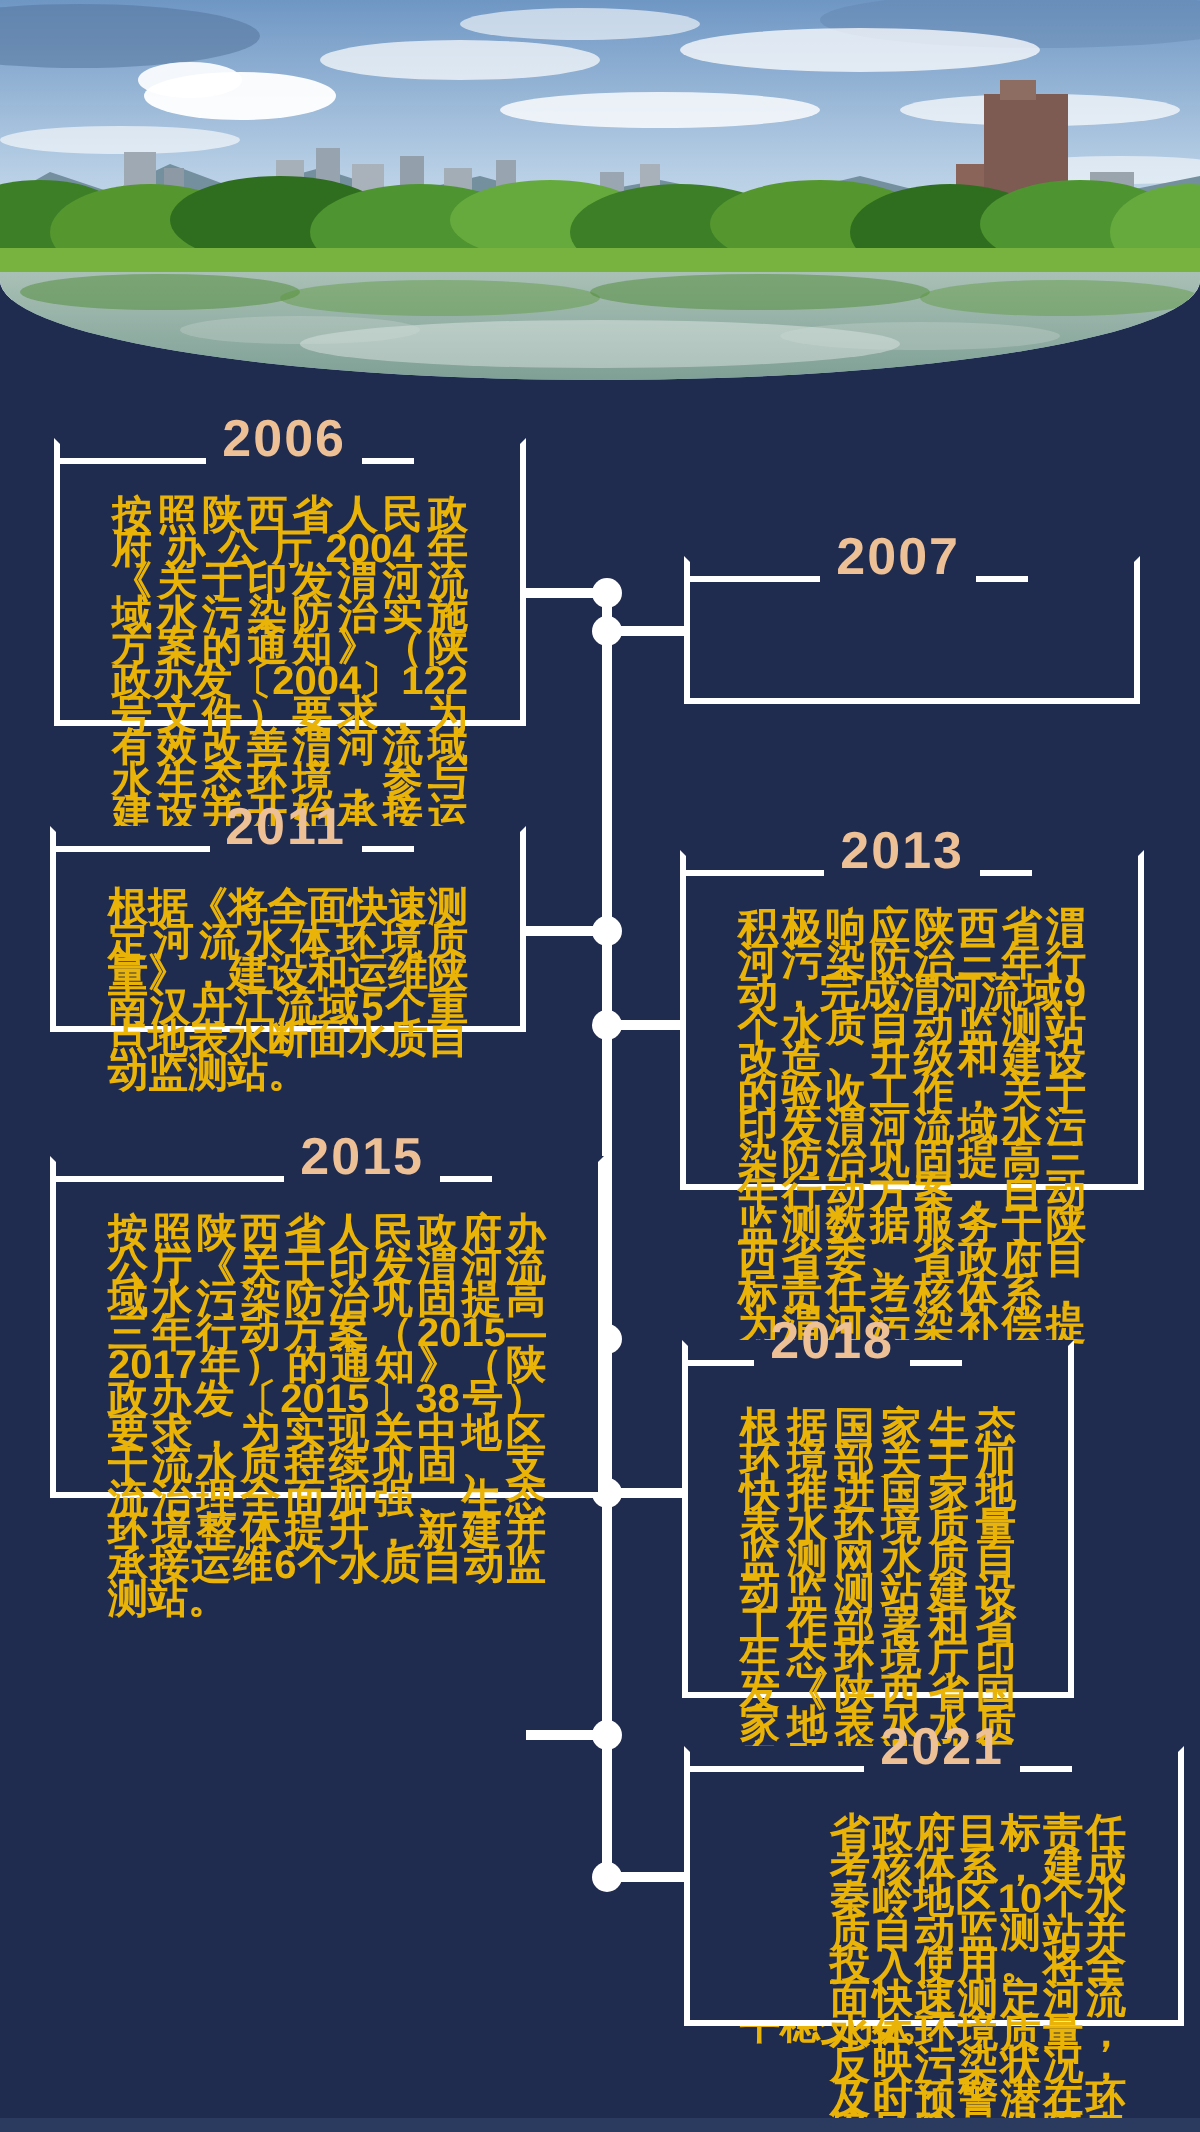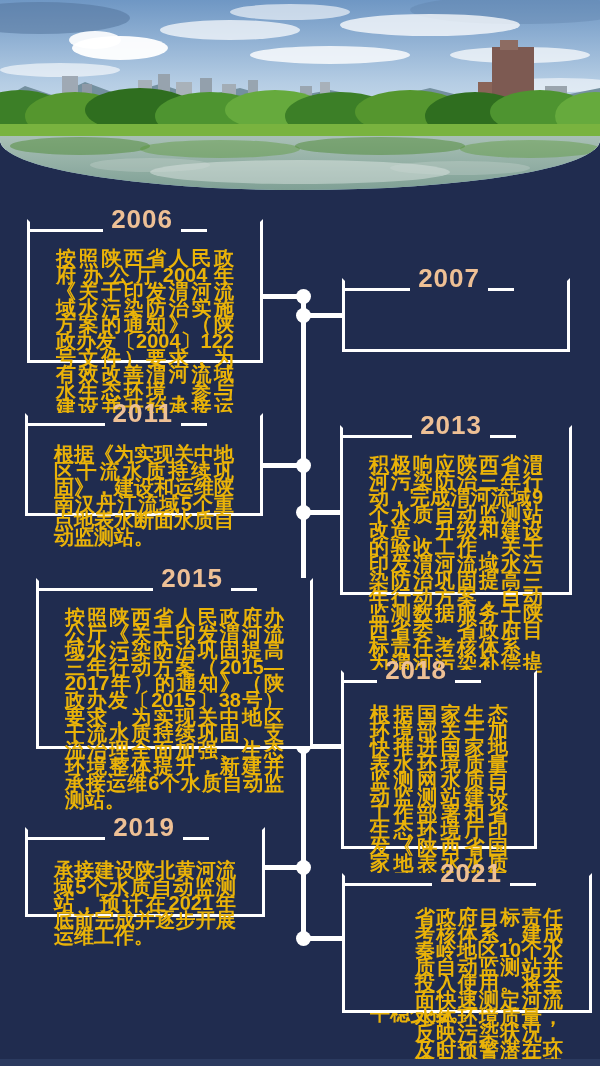--- a/index.html
+++ b/index.html
@@ -48,21 +48,21 @@
   }
   .etext{
     margin:16px;color:#eab308;font-weight:bold;
     font-size:20px;line-height:16.6px;
     text-align:justify;padding:12px 10px 8px 10px;
   }
   .ev0{left:27px; top:219px;width:236px;height:144px;}
   .ev1{left:342px;top:278px;width:228px;height:74px;}
   .ev2{left:25px; top:413px;width:238px;height:103px;}
   .ev3{left:340px;top:425px;width:232px;height:170px;}
-  .ev4{left:36px; top:578px;width:277px;height:171px;}
+  .ev4{left:25px; top:578px;width:277px;height:171px;}
   .ev5{left:341px;top:670px;width:196px;height:179px;}
   .ev6{left:25px; top:827px;width:240px;height:90px;}
   .ev7{left:342px;top:873px;width:250px;height:140px;padding-left:44px;}
   .ev1 .etext{padding-top:17px;}
   .ev2 .etext{padding-top:14px;}
   .ev5 .etext{padding-top:17px;}
   .ev6 .etext{padding-top:16px;}
   .ev7 .etext{padding-top:17px;}
   
   .footer-strip{position:absolute;left:0;bottom:0;width:600px;height:7px;background:#2b3a5f;}
@@ -186,21 +186,21 @@
     </div>
   </section>
 
   <section class="event ev2">
     <div class="btop">
       <i class="seg grow"></i>
         <b class="year">2011</b>
         <i class="seg dash"></i>
         <i class="hole"></i>
     </div>
-    <p class="etext">根据《为实现关中地区干流水质持续巩固》，建设和运维陕南汉丹江流域5个重点地表水断面水质自动监测站。</p>
+    <p class="etext">根据《将全面快速测定河流水体环境质量》，建设和运维陕南汉丹江流域5个重点地表水断面水质自动监测站。</p>
   </section>
 
   <section class="event ev3">
     <div class="btop">
       <i class="seg grow"></i>
         <b class="year">2013</b>
         <i class="seg dash"></i>
         <i class="hole"></i>
     </div>
     <p class="etext">积极响应陕西省渭河污染防治三年行动，完成渭河流域9个水质自动监测站改造、升级和建设的验收工作，关于印发渭河流域水污染防治巩固提高三年行动方案，自动监测数据服务于陕西省委、省政府目标责任考核体系，为渭河污染补偿提供数据支撑。</p>
@@ -219,29 +219,20 @@
   <section class="event ev5">
     <div class="btop">
       <i class="seg grow"></i>
         <b class="year">2018</b>
         <i class="seg dash"></i>
         <i class="hole"></i>
     </div>
     <p class="etext">根据国家生态环境部关于加快推进国家地表水环境质量监测网水质自动监测站建设工作部署和省生态环境厅印发《陕西省国家地表水水质自动监测站运维交接工作方案》（陕环办函〔2011〕76号）文件要求，完成6个国家地表水水质自动监测站的平稳交接。</p>
   </section>
 
-  <section class="event ev6">
-    <div class="btop">
-      <i class="seg grow"></i>
-        <b class="year">2019</b>
-        <i class="seg dash"></i>
-        <i class="hole"></i>
-    </div>
-    <p class="etext">承接建设陕北黄河流域5个水质自动监测站，预计在2021年底前完成并逐步开展运维工作。</p>
-  </section>
 
   <section class="event ev7">
     <div class="btop">
       <i class="seg grow"></i>
         <b class="year">2021</b>
         <i class="seg dash"></i>
         <i class="hole"></i>
     </div>
     <p class="etext">省政府目标责任考核体系，建成秦岭地区10个水质自动监测站并投入使用。将全面快速测定河流水体环境质量，反映污染状况，及时预警潜在环境风险，保障秦岭水生态环境。</p>
   </section>

